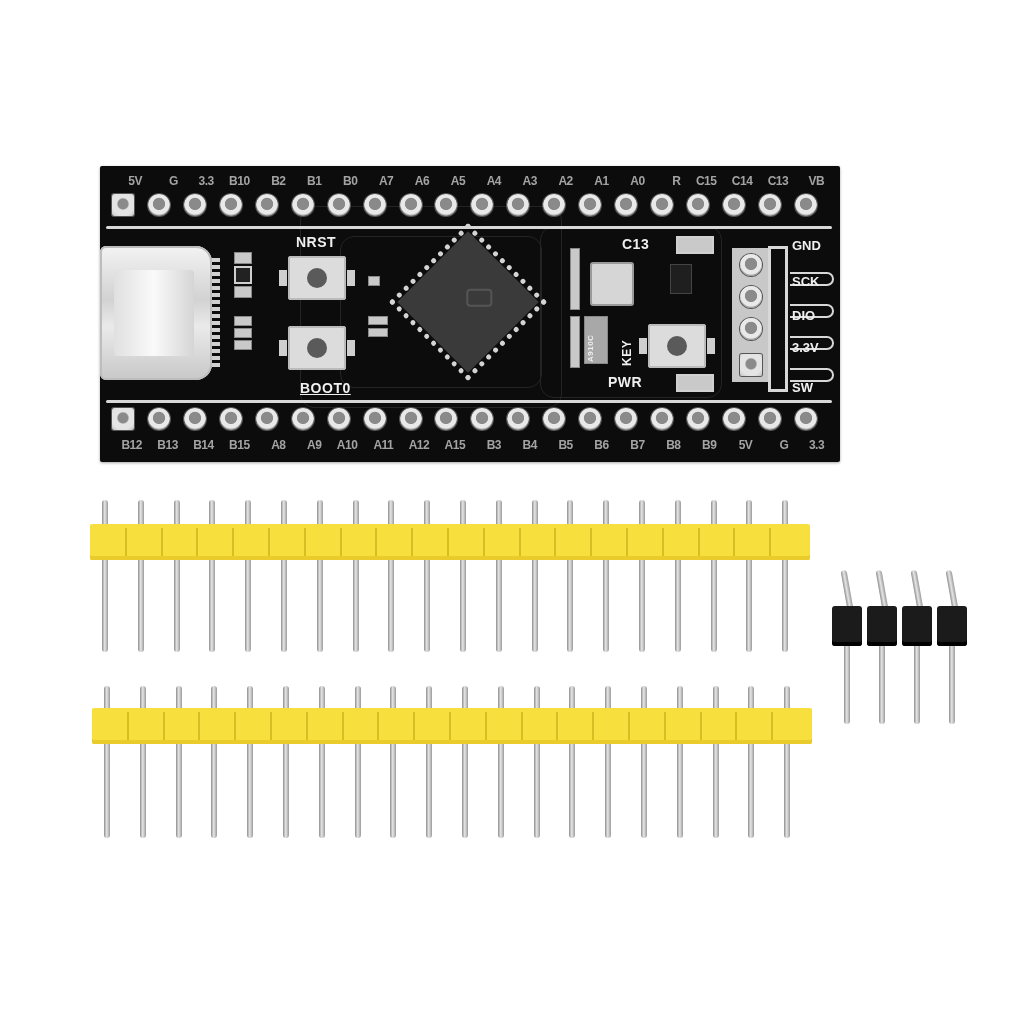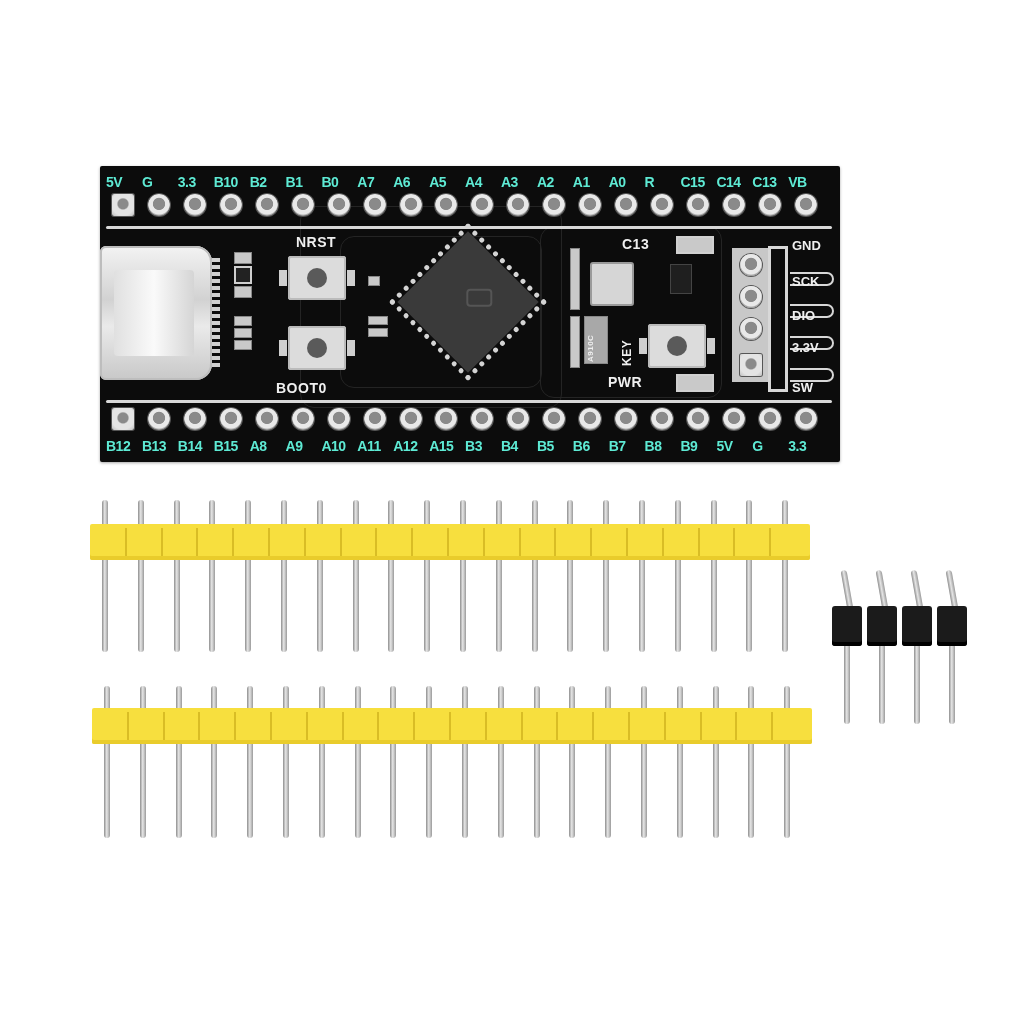--- a/index.html
+++ b/index.html
@@ -4,21 +4,21 @@
 <style>
   html,body{margin:0;padding:0;background:#ffffff;}
   body{width:1024px;height:1024px;position:relative;overflow:hidden;font-family:"Liberation Sans",sans-serif;}
   .pcb{position:absolute;left:100px;top:166px;width:740px;height:296px;background:#0c0c0c;border-radius:2px;box-shadow:0 1px 3px rgba(0,0,0,.35);overflow:hidden;}
   .trace{position:absolute;border:1px solid #242424;border-radius:14px;}
   .rail{position:absolute;left:6px;right:8px;height:3px;background:#d8d8d8;border-radius:2px;}
   .pinrow{position:absolute;left:12px;width:705px;display:flex;justify-content:space-between;}
   .pad{width:22px;height:22px;border-radius:50%;background:radial-gradient(circle at 50% 45%,#8a8a8a 0 35%,#e9e9e9 40% 62%,#9c9c9c 70%,#d0d0d0 100%);box-shadow:0 0 0 1px #555;}
   .pad.sq{border-radius:2px;background:radial-gradient(circle at 50% 45%,#8a8a8a 0 30%,#e4e4e4 38% 70%,#bdbdbd 100%);}
   .labelrow{position:absolute;left:6px;width:718px;display:flex;justify-content:space-between;}
-  .lbl{color:#5eead4;font-weight:bold;font-size:14px;width:36px;text-align:left;letter-spacing:-0.5px;white-space:nowrap;}
+  .lbl{color:#a3a3a3;font-weight:bold;font-size:12px;width:36px;text-align:right;letter-spacing:-0.5px;white-space:nowrap;}
   .usbc{position:absolute;left:0;top:80px;width:112px;height:134px;background:linear-gradient(180deg,#f3f3f3,#d2d2d2 40%,#eaeaea 60%,#c8c8c8);border-radius:6px 16px 16px 6px;box-shadow:inset 0 0 0 2px #bdbdbd;}
   .usbc .mouth{position:absolute;left:14px;top:24px;width:80px;height:86px;background:linear-gradient(90deg,#e0e0e0,#fafafa,#d5d5d5);border-radius:4px;}
   .usbc-pins{position:absolute;left:112px;top:92px;width:8px;height:110px;background:repeating-linear-gradient(180deg,#d0d0d0 0 4px,#0c0c0c 4px 7px);}
   .btn{position:absolute;width:58px;height:44px;background:#dcdcdc;border-radius:3px;box-shadow:inset 0 0 0 2px #bbb;}
   .btn::after{content:"";position:absolute;left:19px;top:12px;width:20px;height:20px;border-radius:50%;background:#5a5a5a;}
   .btn .legL,.btn .legR{position:absolute;top:14px;width:8px;height:16px;background:#cfcfcf;}
   .btn .legL{left:-9px}.btn .legR{right:-9px}
   .silk{position:absolute;color:#f0f0f0;font-weight:bold;font-size:14px;letter-spacing:0.5px;}
   .smd{position:absolute;background:#c9c9c9;border:1px solid #888;}
   .smd.dark{background:#222;border:2px solid #cfcfcf;}
@@ -104,21 +104,21 @@
 
   <span class="silk" style="left:196px;top:68px;">NRST</span>
   <div class="btn" style="left:188px;top:90px;">
       <span class="legL"></span>
       <span class="legR"></span>
     </div>
   <div class="btn" style="left:188px;top:160px;">
       <span class="legL"></span>
       <span class="legR"></span>
     </div>
-  <span class="silk" style="left:176px;top:214px;">BOOT0</span>
+  <span class="silk" style="left:200px;top:214px;text-decoration:underline;">BOOT0</span>
 
   <div class="smd" style="left:268px;top:110px;width:10px;height:8px;"></div>
   <div class="smd" style="left:268px;top:150px;width:18px;height:7px;"></div>
   <div class="smd" style="left:268px;top:162px;width:18px;height:7px;"></div>
 
   <div class="mcu">
       <div class="logo"></div>
     </div>
 
   <div class="smd" style="left:470px;top:82px;width:8px;height:60px;"></div>

